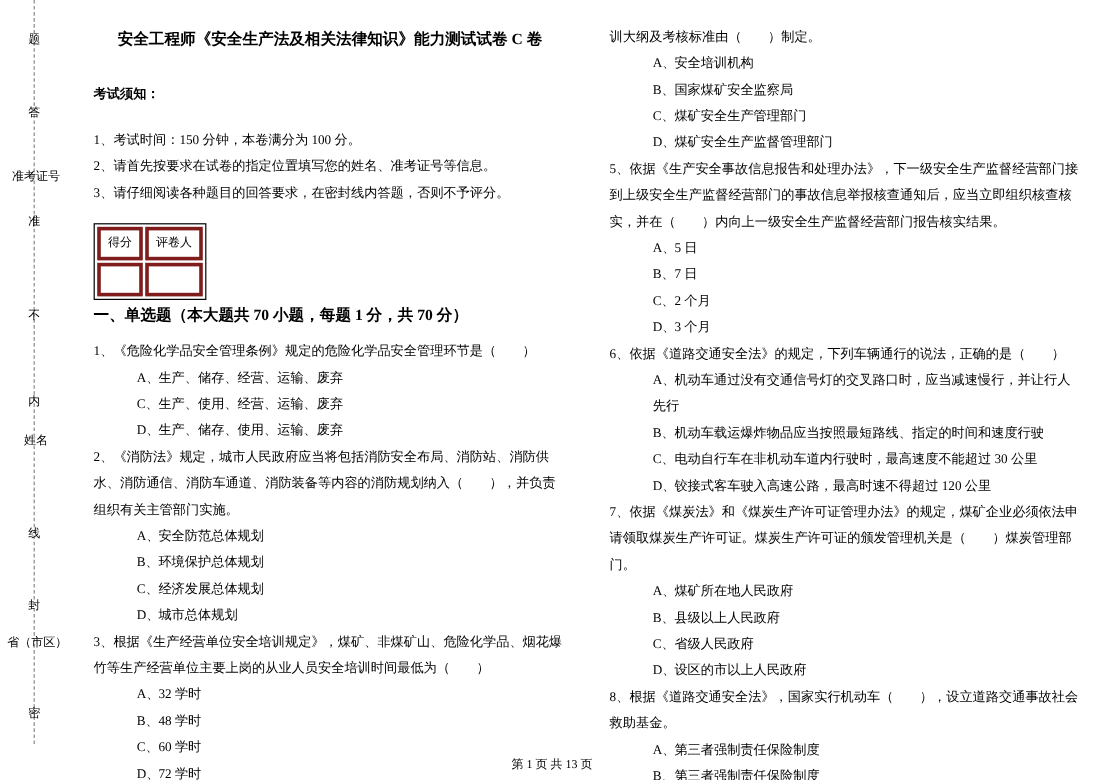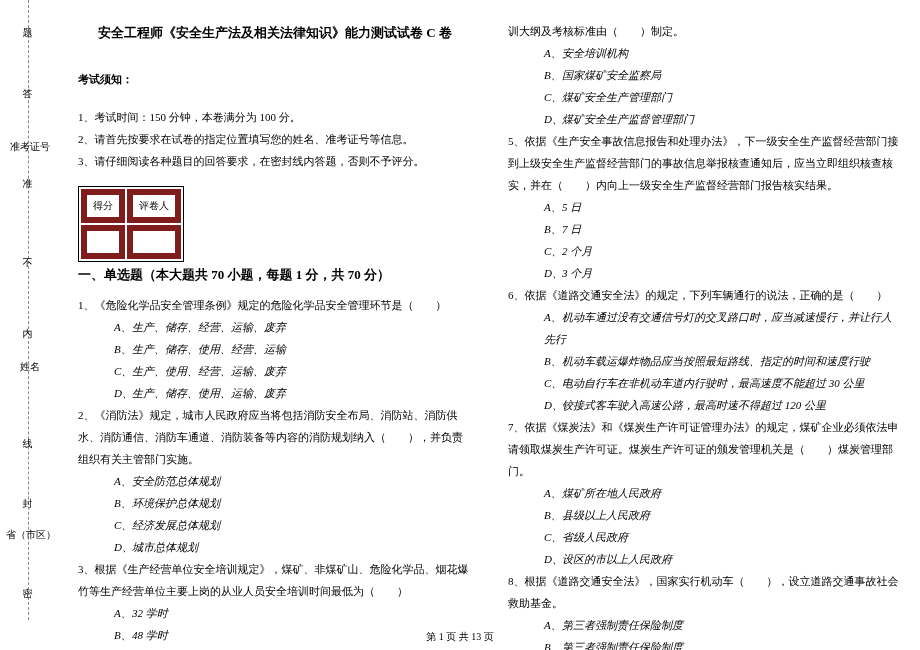--- a/index.html
+++ b/index.html
@@ -63,37 +63,36 @@
     .notice-line, .qline {
       font-size: 11px;
     }
     .scorebox {
       display: inline-block;
       border: 1px solid #000;
       margin-top: 8px;
       vertical-align: middle;
     }
     .scorebox td {
-      border: 6px solid #7f1d1d;
+      border: 3px solid #7f1d1d;
       padding: 1px 6px;
       font-size: 10px;
       text-align: right;
     }
     .section-title {
       display: inline-block;
       font-weight: bold;
       font-size: 13px;
       vertical-align: middle;
     }
     .section-row {
       margin: 6px 0 6px 0;
     }
     .opt {
       padding-left: 36px;
-      font-style: italic;
     }
     .opt-letter {
       display: inline-block;
       width: 18px;
     }
     .footer {
       text-align: center;
       font-size: 10px;
       position: absolute;
       bottom: 6px;
@@ -144,21 +143,20 @@
         <tr>
           <td>&nbsp;</td>
           <td>&nbsp;</td>
         </tr>
       </tbody></table>
       <span class="section-title">一、单选题（本大题共 70 小题，每题 1 分，共 70 分）</span>
     </div>
 
     <div class="qline">1、《危险化学品安全管理条例》规定的危险化学品安全管理环节是（　　）</div>
     <div class="opt"><span class="opt-letter">A、</span><span>生产、储存、经营、运输、废弃</span></div>
-    <div class="opt"><span class="opt-letter">B、</span><span>生产、储存、使用、经营、运输</span></div>
     <div class="opt"><span class="opt-letter">C、</span><span>生产、使用、经营、运输、废弃</span></div>
     <div class="opt"><span class="opt-letter">D、</span><span>生产、储存、使用、运输、废弃</span></div>
 
     <div class="qline">2、《消防法》规定，城市人民政府应当将包括消防安全布局、消防站、消防供水、消防通信、消防车通道、消防装备等内容的消防规划纳入（　　），并负责组织有关主管部门实施。</div>
     <div class="opt"><span class="opt-letter">A、</span><span>安全防范总体规划</span></div>
     <div class="opt"><span class="opt-letter">B、</span><span>环境保护总体规划</span></div>
     <div class="opt"><span class="opt-letter">C、</span><span>经济发展总体规划</span></div>
     <div class="opt"><span class="opt-letter">D、</span><span>城市总体规划</span></div>
 
     <div class="qline">3、根据《生产经营单位安全培训规定》，煤矿、非煤矿山、危险化学品、烟花爆竹等生产经营单位主要上岗的从业人员安全培训时间最低为（　　）</div>

